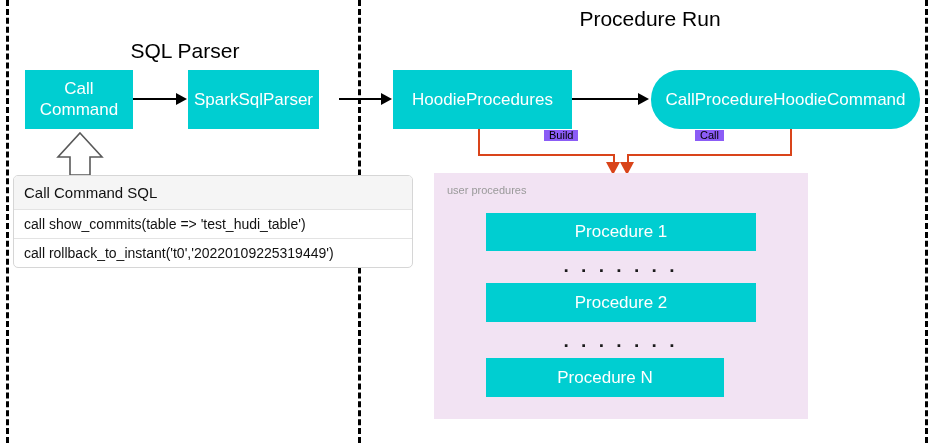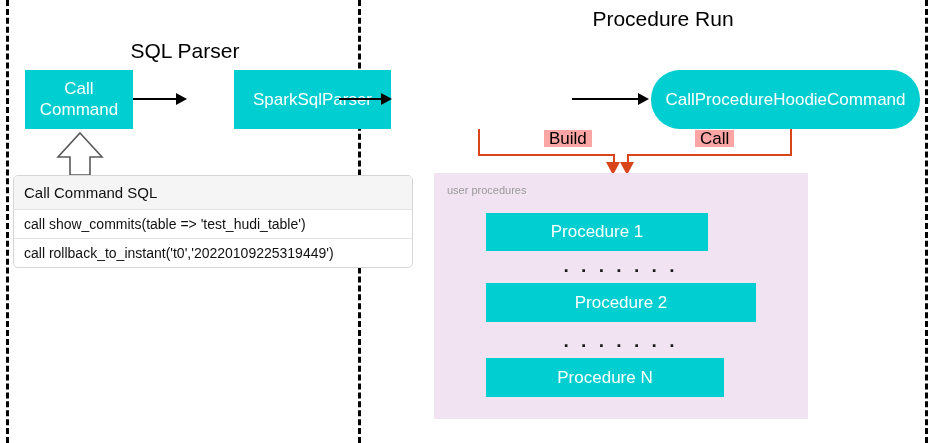--- a/index.html
+++ b/index.html
@@ -110,23 +110,23 @@
   .oarrow-down {
     position: absolute;
     width: 0;
     height: 0;
     border-left: 7px solid transparent;
     border-right: 7px solid transparent;
     border-top: 13px solid #D9441A;
   }
   .edge-label {
     position: absolute;
-    font-size: 17px;
+    font-size: 11px;
     color: #000000;
-    background: #fca5a5;
+    background: #8b5cf6;
     padding: 0 5px;
     white-space: nowrap;
     line-height: 1;
   }
 
   
   .proc-panel {
     position: absolute;
     background: #F2E3F3;
   }
@@ -160,49 +160,50 @@
 </head>
 <body>
 
 <div id="canvas">
 
   <div class="vsep" style="left:6px;"></div>
   <div class="vsep" style="left:358px;"></div>
   <div class="vsep" style="left:925px;"></div>
 
   <div class="section-title" style="left:95px; top:8px; width:180px;margin-top:32px;">SQL Parser</div>
-  <div class="section-title" style="left:553px; top:8px; width:220px;">Procedure Run</div>
+  <div class="section-title" style="left:540px; top:8px; width:220px;">Procedure Run</div>
 
   <div class="node two-line" style="left:25px; top:70px; width:108px; height:59px;">
     <div style="display:flex;flex-direction:column;align-items:center;line-height:1.2;">
       <span>Call</span>
       <span>Command</span>
     </div>
   </div>
 
   <div class="hline" style="left:133px; top:98px; width:45px;"></div>
   <div class="arrowhead-r" style="left:176px; top:93px;"></div>
 
-  <div class="node" style="left:188px; top:70px; width:157px; height:59px;margin-left:46px;">SparkSqlParser</div>
+  <div class="node" style="left:188px; top:70px; width:131px; height:59px;">SparkSqlParser</div>
 
   <div class="hline" style="left:339px; top:98px; width:44px;"></div>
   <div class="arrowhead-r" style="left:381px; top:93px;"></div>
 
   <div class="up-block-arrow" style="left:54px; top:131px; width:52px; height:46px;">
     <svg width="52" height="46" viewBox="0 0 52 46">
       <polygon points="26,2 48,26 36,26 36,44 16,44 16,26 4,26" fill="#ffffff" stroke="#595959" stroke-width="1.6" stroke-linejoin="miter"></polygon>
     </svg>
   </div>
 
   <div class="sql-table" style="left:13px; top:175px; width:400px;">
     <div class="sql-row header">Call Command SQL</div>
     <div class="sql-row">call show_commits(table =&gt; 'test_hudi_table')</div>
     <div class="sql-row">call rollback_to_instant('t0','20220109225319449')</div>
   </div>
 
+  <div class="node" style="left:393px; top:70px; width:179px; height:59px;">HoodieProcedures</div>
 
   <div class="hline" style="left:572px; top:98px; width:68px;"></div>
   <div class="arrowhead-r" style="left:638px; top:93px;"></div>
 
   <div class="node" style="left:651px; top:70px; width:269px; height:59px;border-radius:29px;">CallProcedureHoodieCommand</div>
 
   <div class="oline-v" style="left:478px; top:129px; height:26px;"></div>
   <div class="oline-h" style="left:478px; top:154px; width:136px;"></div>
   <div class="oline-v" style="left:613px; top:154px; height:11px;"></div>
   <div class="oarrow-down" style="left:606px; top:162px;"></div>
@@ -211,21 +212,21 @@
   <div class="oline-v" style="left:790px; top:129px; height:26px;"></div>
   <div class="oline-h" style="left:627px; top:154px; width:165px;"></div>
   <div class="oline-v" style="left:627px; top:154px; height:11px;"></div>
   <div class="oarrow-down" style="left:620px; top:162px;"></div>
   <div class="edge-label" style="left:695px; top:130px;">Call</div>
 
   <div class="proc-panel" style="left:434px; top:173px; width:374px; height:246px;"></div>
 
   <div class="proc-panel-label" style="left:447px; top:184px;">user procedures</div>
 
-  <div class="proc-box" style="left:486px; top:213px; width:222px; height:38px;">Procedure 1</div>
+  <div class="proc-box" style="left:486px; top:213px; width:270px; height:38px;">Procedure 1</div>
 
   <div class="ellipsis-dots" style="left:486px; top:261px; width:270px;">· · · · · · ·</div>
 
   <div class="proc-box" style="left:486px; top:283px; width:270px; height:39px;">Procedure 2</div>
 
   <div class="ellipsis-dots" style="left:486px; top:336px; width:270px;">· · · · · · ·</div>
 
   <div class="proc-box" style="left:486px; top:358px; width:238px; height:39px;">Procedure N</div>
 
 </div>

